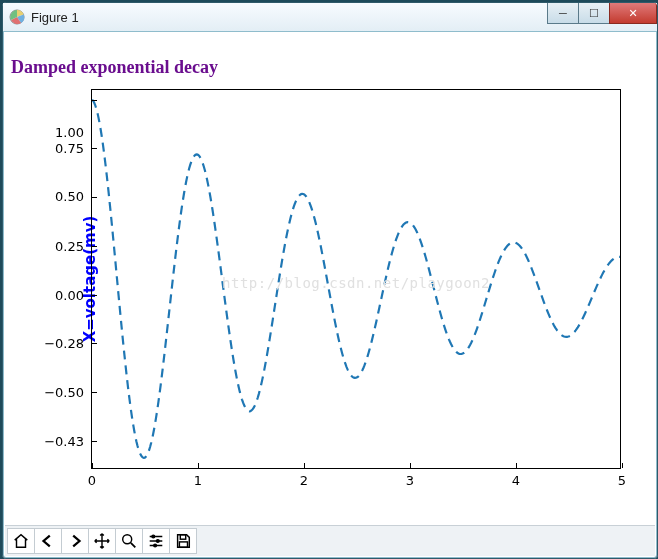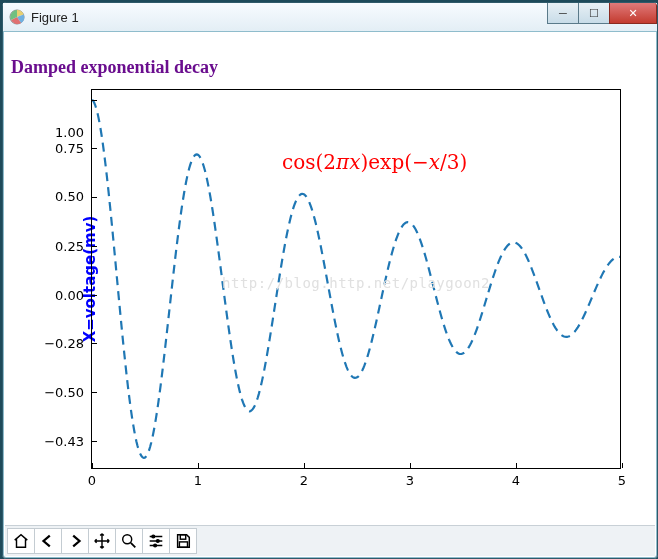--- a/index.html
+++ b/index.html
@@ -220,24 +220,21 @@
 
   <div class="canvas-area">
     <div class="plot-title">Damped exponential decay</div>
 
     <div class="ylabel">X=voltage(mv)</div>
 
     <div class="axes" id="axes">
       <svg class="plot-svg" id="plotsvg" preserveAspectRatio="none" viewBox="0 0 530 380">
           <path d="M0.00 9.74 L1.06 10.78 L2.12 12.56 L3.18 15.10 L4.24 18.37 L5.30 22.34 L6.36 27.02 L7.42 32.36 L8.48 38.34 L9.54 44.94 L10.60 52.13 L11.66 59.87 L12.72 68.13 L13.78 76.87 L14.84 86.06 L15.90 95.66 L16.96 105.62 L18.02 115.91 L19.08 126.47 L20.14 137.28 L21.20 148.28 L22.26 159.43 L23.32 170.68 L24.38 181.99 L25.44 193.32 L26.50 204.62 L27.56 215.84 L28.62 226.94 L29.68 237.88 L30.74 248.61 L31.80 259.10 L32.86 269.31 L33.92 279.19 L34.98 288.72 L36.04 297.84 L37.10 306.54 L38.16 314.79 L39.22 322.54 L40.28 329.77 L41.34 336.46 L42.40 342.59 L43.46 348.13 L44.52 353.07 L45.58 357.40 L46.64 361.09 L47.70 364.13 L48.76 366.53 L49.82 368.28 L50.88 369.36 L51.94 369.79 L53.00 369.57 L54.06 368.70 L55.12 367.18 L56.18 365.04 L57.24 362.27 L58.30 358.90 L59.36 354.95 L60.42 350.43 L61.48 345.36 L62.54 339.78 L63.60 333.69 L64.66 327.14 L65.72 320.15 L66.78 312.75 L67.84 304.97 L68.90 296.85 L69.96 288.41 L71.02 279.71 L72.08 270.76 L73.14 261.61 L74.20 252.30 L75.26 242.86 L76.32 233.34 L77.38 223.76 L78.44 214.18 L79.50 204.62 L80.56 195.12 L81.62 185.72 L82.68 176.46 L83.74 167.37 L84.80 158.49 L85.86 149.85 L86.92 141.49 L87.98 133.43 L89.04 125.70 L90.10 118.33 L91.16 111.36 L92.22 104.80 L93.28 98.67 L94.34 93.01 L95.40 87.82 L96.46 83.13 L97.52 78.95 L98.58 75.29 L99.64 72.17 L100.70 69.59 L101.76 67.56 L102.82 66.08 L103.88 65.16 L104.94 64.79 L106.00 64.98 L107.06 65.72 L108.12 67.01 L109.18 68.82 L110.24 71.16 L111.30 74.01 L112.36 77.36 L113.42 81.19 L114.48 85.47 L115.54 90.20 L116.60 95.35 L117.66 100.90 L118.72 106.82 L119.78 113.08 L120.84 119.67 L121.90 126.54 L122.96 133.68 L124.02 141.05 L125.08 148.63 L126.14 156.37 L127.20 164.25 L128.26 172.24 L129.32 180.30 L130.38 188.41 L131.44 196.52 L132.50 204.62 L133.56 212.66 L134.62 220.61 L135.68 228.45 L136.74 236.14 L137.80 243.66 L138.86 250.97 L139.92 258.05 L140.98 264.88 L142.04 271.42 L143.10 277.65 L144.16 283.56 L145.22 289.11 L146.28 294.29 L147.34 299.09 L148.40 303.48 L149.46 307.45 L150.52 310.99 L151.58 314.09 L152.64 316.73 L153.70 318.92 L154.76 320.63 L155.82 321.88 L156.88 322.66 L157.94 322.97 L159.00 322.81 L160.06 322.19 L161.12 321.10 L162.18 319.56 L163.24 317.58 L164.30 315.17 L165.36 312.33 L166.42 309.10 L167.48 305.47 L168.54 301.46 L169.60 297.10 L170.66 292.41 L171.72 287.40 L172.78 282.09 L173.84 276.52 L174.90 270.70 L175.96 264.66 L177.02 258.42 L178.08 252.01 L179.14 245.46 L180.20 238.78 L181.26 232.02 L182.32 225.20 L183.38 218.34 L184.44 211.47 L185.50 204.62 L186.56 197.81 L187.62 191.08 L188.68 184.44 L189.74 177.93 L190.80 171.57 L191.86 165.38 L192.92 159.38 L193.98 153.61 L195.04 148.07 L196.10 142.79 L197.16 137.79 L198.22 133.09 L199.28 128.71 L200.34 124.65 L201.40 120.93 L202.46 117.57 L203.52 114.57 L204.58 111.95 L205.64 109.71 L206.70 107.86 L207.76 106.41 L208.82 105.35 L209.88 104.69 L210.94 104.43 L212.00 104.56 L213.06 105.09 L214.12 106.01 L215.18 107.31 L216.24 108.99 L217.30 111.03 L218.36 113.43 L219.42 116.17 L220.48 119.25 L221.54 122.64 L222.60 126.33 L223.66 130.30 L224.72 134.54 L225.78 139.03 L226.84 143.75 L227.90 148.68 L228.96 153.79 L230.02 159.07 L231.08 164.50 L232.14 170.04 L233.20 175.69 L234.26 181.42 L235.32 187.19 L236.38 193.00 L237.44 198.82 L238.50 204.62 L239.56 210.38 L240.62 216.08 L241.68 221.69 L242.74 227.20 L243.80 232.59 L244.86 237.83 L245.92 242.90 L246.98 247.79 L248.04 252.48 L249.10 256.95 L250.16 261.18 L251.22 265.16 L252.28 268.87 L253.34 272.31 L254.40 275.45 L255.46 278.30 L256.52 280.84 L257.58 283.06 L258.64 284.95 L259.70 286.51 L260.76 287.75 L261.82 288.64 L262.88 289.20 L263.94 289.42 L265.00 289.31 L266.06 288.86 L267.12 288.08 L268.18 286.98 L269.24 285.56 L270.30 283.83 L271.36 281.80 L272.42 279.48 L273.48 276.88 L274.54 274.01 L275.60 270.89 L276.66 267.52 L277.72 263.93 L278.78 260.13 L279.84 256.14 L280.90 251.97 L281.96 247.64 L283.02 243.17 L284.08 238.58 L285.14 233.88 L286.20 229.10 L287.26 224.25 L288.32 219.36 L289.38 214.45 L290.44 209.52 L291.50 204.62 L292.56 199.74 L293.62 194.91 L294.68 190.16 L295.74 185.49 L296.80 180.93 L297.86 176.50 L298.92 172.20 L299.98 168.07 L301.04 164.10 L302.10 160.32 L303.16 156.74 L304.22 153.37 L305.28 150.22 L306.34 147.31 L307.40 144.65 L308.46 142.24 L309.52 140.10 L310.58 138.22 L311.64 136.61 L312.70 135.29 L313.76 134.25 L314.82 133.49 L315.88 133.02 L316.94 132.83 L318.00 132.93 L319.06 133.31 L320.12 133.96 L321.18 134.90 L322.24 136.10 L323.30 137.56 L324.36 139.28 L325.42 141.24 L326.48 143.45 L327.54 145.87 L328.60 148.52 L329.66 151.37 L330.72 154.41 L331.78 157.62 L332.84 161.00 L333.90 164.53 L334.96 168.20 L336.02 171.98 L337.08 175.87 L338.14 179.84 L339.20 183.89 L340.26 187.99 L341.32 192.13 L342.38 196.29 L343.44 200.46 L344.50 204.62 L345.56 208.74 L346.62 212.83 L347.68 216.85 L348.74 220.80 L349.80 224.66 L350.86 228.42 L351.92 232.05 L352.98 235.55 L354.04 238.91 L355.10 242.11 L356.16 245.14 L357.22 248.00 L358.28 250.66 L359.34 253.12 L360.40 255.37 L361.46 257.41 L362.52 259.23 L363.58 260.82 L364.64 262.18 L365.70 263.30 L366.76 264.18 L367.82 264.82 L368.88 265.22 L369.94 265.38 L371.00 265.30 L372.06 264.98 L373.12 264.42 L374.18 263.63 L375.24 262.61 L376.30 261.38 L377.36 259.92 L378.42 258.26 L379.48 256.39 L380.54 254.34 L381.60 252.10 L382.66 249.69 L383.72 247.12 L384.78 244.39 L385.84 241.53 L386.90 238.54 L387.96 235.44 L389.02 232.24 L390.08 228.95 L391.14 225.58 L392.20 222.16 L393.26 218.69 L394.32 215.18 L395.38 211.66 L396.44 208.13 L397.50 204.62 L398.56 201.12 L399.62 197.66 L400.68 194.26 L401.74 190.91 L402.80 187.65 L403.86 184.47 L404.92 181.39 L405.98 178.43 L407.04 175.58 L408.10 172.87 L409.16 170.31 L410.22 167.89 L411.28 165.64 L412.34 163.56 L413.40 161.65 L414.46 159.92 L415.52 158.39 L416.58 157.04 L417.64 155.89 L418.70 154.94 L419.76 154.19 L420.82 153.65 L421.88 153.31 L422.94 153.18 L424.00 153.25 L425.06 153.52 L426.12 153.99 L427.18 154.66 L428.24 155.52 L429.30 156.57 L430.36 157.80 L431.42 159.21 L432.48 160.79 L433.54 162.53 L434.60 164.42 L435.66 166.46 L436.72 168.64 L437.78 170.94 L438.84 173.37 L439.90 175.89 L440.96 178.52 L442.02 181.23 L443.08 184.02 L444.14 186.87 L445.20 189.77 L446.26 192.70 L447.32 195.67 L448.38 198.65 L449.44 201.64 L450.50 204.62 L451.56 207.57 L452.62 210.50 L453.68 213.38 L454.74 216.21 L455.80 218.98 L456.86 221.67 L457.92 224.27 L458.98 226.78 L460.04 229.19 L461.10 231.48 L462.16 233.66 L463.22 235.70 L464.28 237.61 L465.34 239.37 L466.40 240.99 L467.46 242.45 L468.52 243.75 L469.58 244.89 L470.64 245.86 L471.70 246.66 L472.76 247.30 L473.82 247.76 L474.88 248.04 L475.94 248.16 L477.00 248.10 L478.06 247.87 L479.12 247.47 L480.18 246.90 L481.24 246.17 L482.30 245.29 L483.36 244.24 L484.42 243.05 L485.48 241.72 L486.54 240.24 L487.60 238.64 L488.66 236.91 L489.72 235.07 L490.78 233.12 L491.84 231.07 L492.90 228.93 L493.96 226.70 L495.02 224.41 L496.08 222.05 L497.14 219.64 L498.20 217.19 L499.26 214.70 L500.32 212.19 L501.38 209.66 L502.44 207.14 L503.50 204.62 L504.56 202.11 L505.62 199.63 L506.68 197.19 L507.74 194.80 L508.80 192.46 L509.86 190.18 L510.92 187.97 L511.98 185.85 L513.04 183.81 L514.10 181.87 L515.16 180.03 L516.22 178.30 L517.28 176.69 L518.34 175.20 L519.40 173.83 L520.46 172.59 L521.52 171.49 L522.58 170.53 L523.64 169.70 L524.70 169.02 L525.76 168.49 L526.82 168.10 L527.88 167.85 L528.94 167.76 L530.00 167.81 " fill="none" stroke="#1f77b4" stroke-width="2.2" stroke-dasharray="9 6"></path>
         </svg>
-      <div class="watermark">http://blog.http.net/playgoon2</div>
-      <div class="formula">
-        <span>cos(2<span class="it">πx</span>)exp(−<span class="it">x</span>/3)</span>
-      </div>
+      <div class="watermark">http://blog.csdn.net/playgoon2</div>
     <div class="ytick" style="top: 350.769px;">−0.43</div>
         <div class="tick-mark y" style="top: 350.769px;"></div>
         <div class="ytick" style="top: 302.051px; text-align: right;">−0.50</div>
         <div class="tick-mark y" style="top: 302.051px;"></div>
         <div class="ytick" style="top: 253.333px;">−0.28</div>
         <div class="tick-mark y" style="top: 253.333px;"></div>
         <div class="ytick" style="top: 204.615px;">0.00</div>
         <div class="tick-mark y" style="top: 204.615px;"></div>
         <div class="ytick" style="top: 155.897px;">0.25</div>
         <div class="tick-mark y" style="top: 155.897px;"></div>

